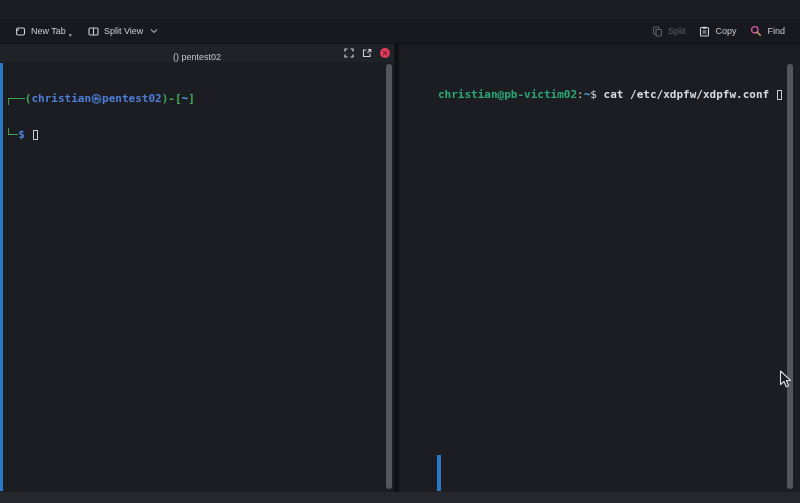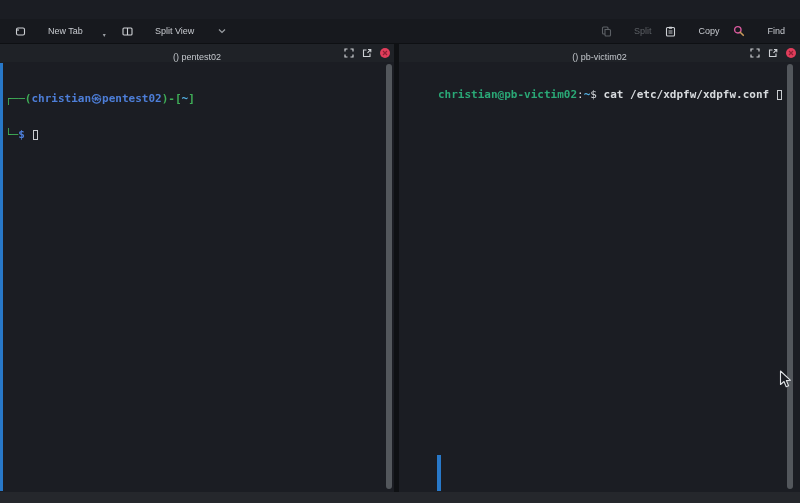--- a/index.html
+++ b/index.html
@@ -19,21 +19,21 @@
     background:#17191e; display:flex; align-items:center; padding-left:2px;
   }
   .menu-item { color:#c8cbd0; font-size:9px; padding:0 7px; line-height:19px; cursor:default; }
 
   
   .toolbar {
     position:absolute; top:19px; left:0; right:0; height:25px;
     background:#17191e; display:flex; align-items:center;
     padding:0 8px; border-bottom:1px solid #0e1013;
   }
-  .tbtn { display:flex; align-items:center; gap:22px; color:#c8cbd0; font-size:9px; padding:0 7px; height:21px; border-radius:3px; }
+  .tbtn { display:flex; align-items:center; gap:5px; color:#c8cbd0; font-size:9px; padding:0 7px; height:21px; border-radius:3px; }
   .tbtn.disabled { color:#5c6065; }
   .tbtn .mini-caret { font-size:6px; color:#9a9ea3; position:relative; top:3px; left:-2px; }
   .chev { margin-left:2px; }
   .toolbar-right { margin-left:auto; display:flex; align-items:center; }
   .icon { display:inline-flex; align-items:center; justify-content:center; }
 
   
   .workspace { position:absolute; top:44px; left:0; right:0; height:448px; }
   .pane { position:absolute; top:0; bottom:0; }
   .pane-left  { left:0; width:394px; }
@@ -181,41 +181,20 @@
         <div><span class="g">┌──(</span><span class="b">christian㉿pentest02</span><span class="g">)-[</span><span class="cy">~</span><span class="g">]</span></div>
         <div><span class="g">└─</span><span class="b">$</span> <span class="cursor"></span></div>
         <div class="hl-line hl-left"></div>
         <div class="scroll-thumb thumb-left"></div>
       </div>
     </div>
 
     <div class="splitter"></div>
 
     <div class="pane pane-right">
-      <div class="pane-header">
-        <span class="pane-title">() pb-victim02</span>
-        <div class="header-icons">
-          <span class="icon">
-            <svg width="10" height="10" viewBox="0 0 10 10">
-                <path d="M1 3.5 V1 H3.5 M6.5 1 H9 V3.5 M9 6.5 V9 H6.5 M3.5 9 H1 V6.5" fill="none" stroke="#cdd0d4" stroke-width="1.2"></path>
-              </svg>
-          </span>
-          <span class="icon">
-            <svg width="10" height="10" viewBox="0 0 10 10">
-                <path d="M4.5 2 H1.5 V8.5 H8 V5.5" fill="none" stroke="#cdd0d4" stroke-width="1.1"></path>
-                <path d="M6 1.5 H8.8 V4.3 M8.8 1.5 L5.5 4.8" fill="none" stroke="#cdd0d4" stroke-width="1.1"></path>
-              </svg>
-          </span>
-          <span class="close-btn">
-            <svg width="6" height="6" viewBox="0 0 6 6">
-                <path d="M1 1 L5 5 M5 1 L1 5" stroke="#8f1f34" stroke-width="1.2"></path>
-              </svg>
-          </span>
-        </div>
-      </div>
       <div class="terminal term-pad-right">
         <div><span class="ug">christian@pb-victim02</span><span class="w">:</span><span class="cy">~</span><span class="w">$</span> <span class="wb">cat /etc/xdpfw/xdpfw.conf</span> <span class="cursor"></span></div>
         <div class="hl-line hl-right"></div>
         <div class="scroll-thumb thumb-right"></div>
       </div>
     </div>
   </div>
 
   <div class="bottom-strip"></div>
 

